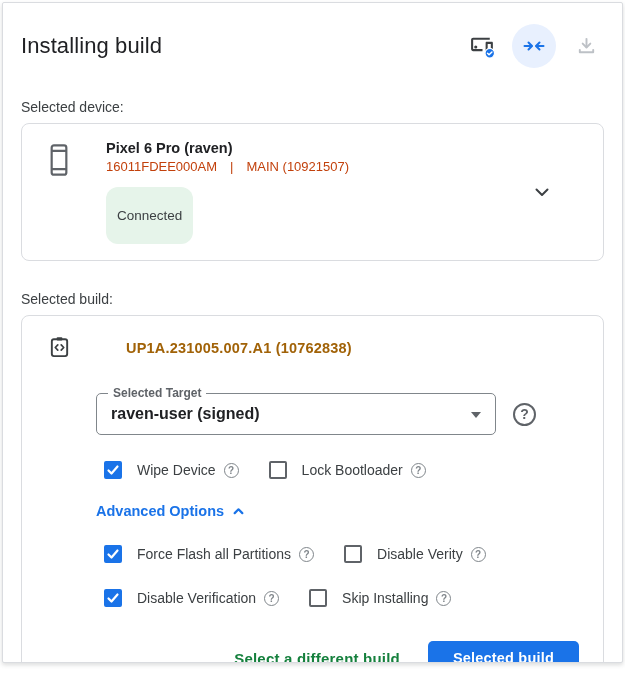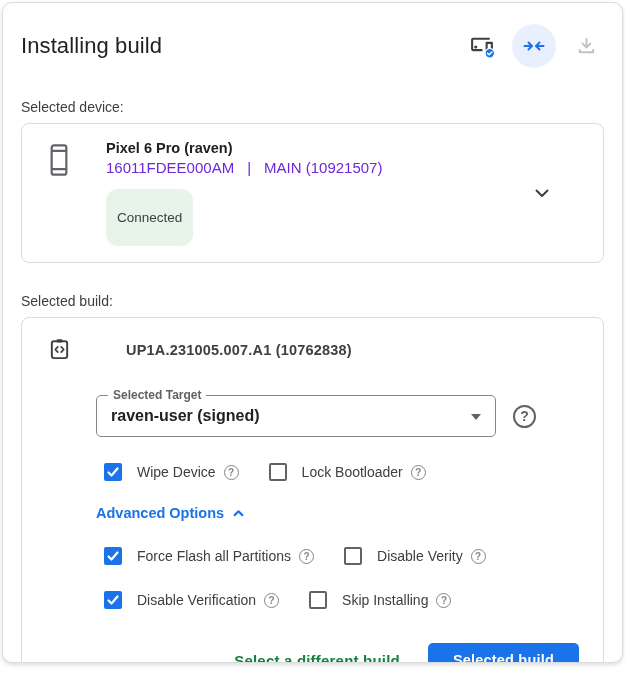--- a/index.html
+++ b/index.html
@@ -1,45 +1,45 @@
 <!DOCTYPE html>
 <html><head>
 <meta charset="utf-8">
 <style>
   * { margin:0; padding:0; box-sizing:border-box; }
   html,body { width:625px; height:673px; background:#fff; font-family:"Liberation Sans", sans-serif; overflow:hidden; }
   .window {
     position:absolute; left:2px; top:2px; width:621px; height:661px;
-    background:#fff; border:1px solid #dadce0; border-radius:10px;
+    background:#fff; border:1px solid #dadce0; border-radius:2px;
     box-shadow:0 2px 4px rgba(60,64,67,.18);
     padding:0 18px; overflow:hidden;
   }
   
   .hdr { display:flex; align-items:center; justify-content:space-between; margin-top:20px; height:46px; }
   .title { font-size:22px; color:#202124; letter-spacing:.1px; }
   .hdr-icons { display:flex; align-items:center; gap:12px; }
   .icon-btn { width:36px; height:36px; display:flex; align-items:center; justify-content:center; }
   .icon-btn.circle { width:44px; height:44px; border-radius:50%; background:#e8f0fe; }
   
   .sec-label { font-size:14px; color:#3c4043; margin-top:30px; }
   
   .card { border:1px solid #dadce0; border-radius:8px; background:#fff; margin-top:8px; }
   .device-card { display:flex; align-items:center; padding:16px 24px; }
   .device-main { display:flex; align-items:flex-start; flex:1; }
   .phone-icon { margin:3px 36px 0 2px; flex:none; }
   .dev-name { font-size:14.5px; font-weight:bold; color:#202124; }
-  .dev-sub { font-size:15px; color:#6d28d9; margin-top:3px; }
+  .dev-sub { font-size:13px; color:#c2410c; margin-top:3px; }
   .dev-sub .sep { margin:0 13px; }
   .badge { display:inline-block; margin-top:13px; background:#e6f4ea; color:#3c4043; font-size:13.5px; padding:21px 11px; border-radius:12px; }
   .chev-wrap { width:26px; height:26px; display:flex; align-items:center; justify-content:center; margin-right:24px; cursor:pointer; }
   
   .build-card { padding:20px 24px 16px 26px; }
   .build-head { display:flex; align-items:center; }
   .build-icon { margin-right:28px; flex:none; }
-  .build-name { font-size:14.5px; font-weight:bold; color:#404040; letter-spacing:.2px;padding-left:27px; }
+  .build-name { font-size:14.5px; font-weight:bold; color:#a16207; letter-spacing:.2px;padding-left:27px; }
   .build-body { margin-left:48px; margin-top:34px; }
   .select-row { display:flex; align-items:center; }
   .select-field { position:relative; width:400px; height:42px; border:1px solid #80868b; border-radius:5px; cursor:pointer;font-weight:bold; }
   .select-label { position:absolute; top:-8px; left:11px; background:#fff; padding:0 5px; font-size:12px; color:#5f6368; line-height:14px; }
   .select-value { font-size:16px; color:#202124; line-height:40px; padding-left:14px; }
   .select-arrow { position:absolute; right:14px; top:18px; width:0; height:0;
     border-left:5px solid transparent; border-right:5px solid transparent; border-top:6px solid #5f6368; }
   .help-lg { width:23px; height:23px; border:2px solid #5f6368; border-radius:50%; margin-left:17px;
     display:flex; align-items:center; justify-content:center; font-size:14px; font-weight:bold; color:#5f6368; cursor:pointer; }
   .help-lg::after { content:"?"; }

